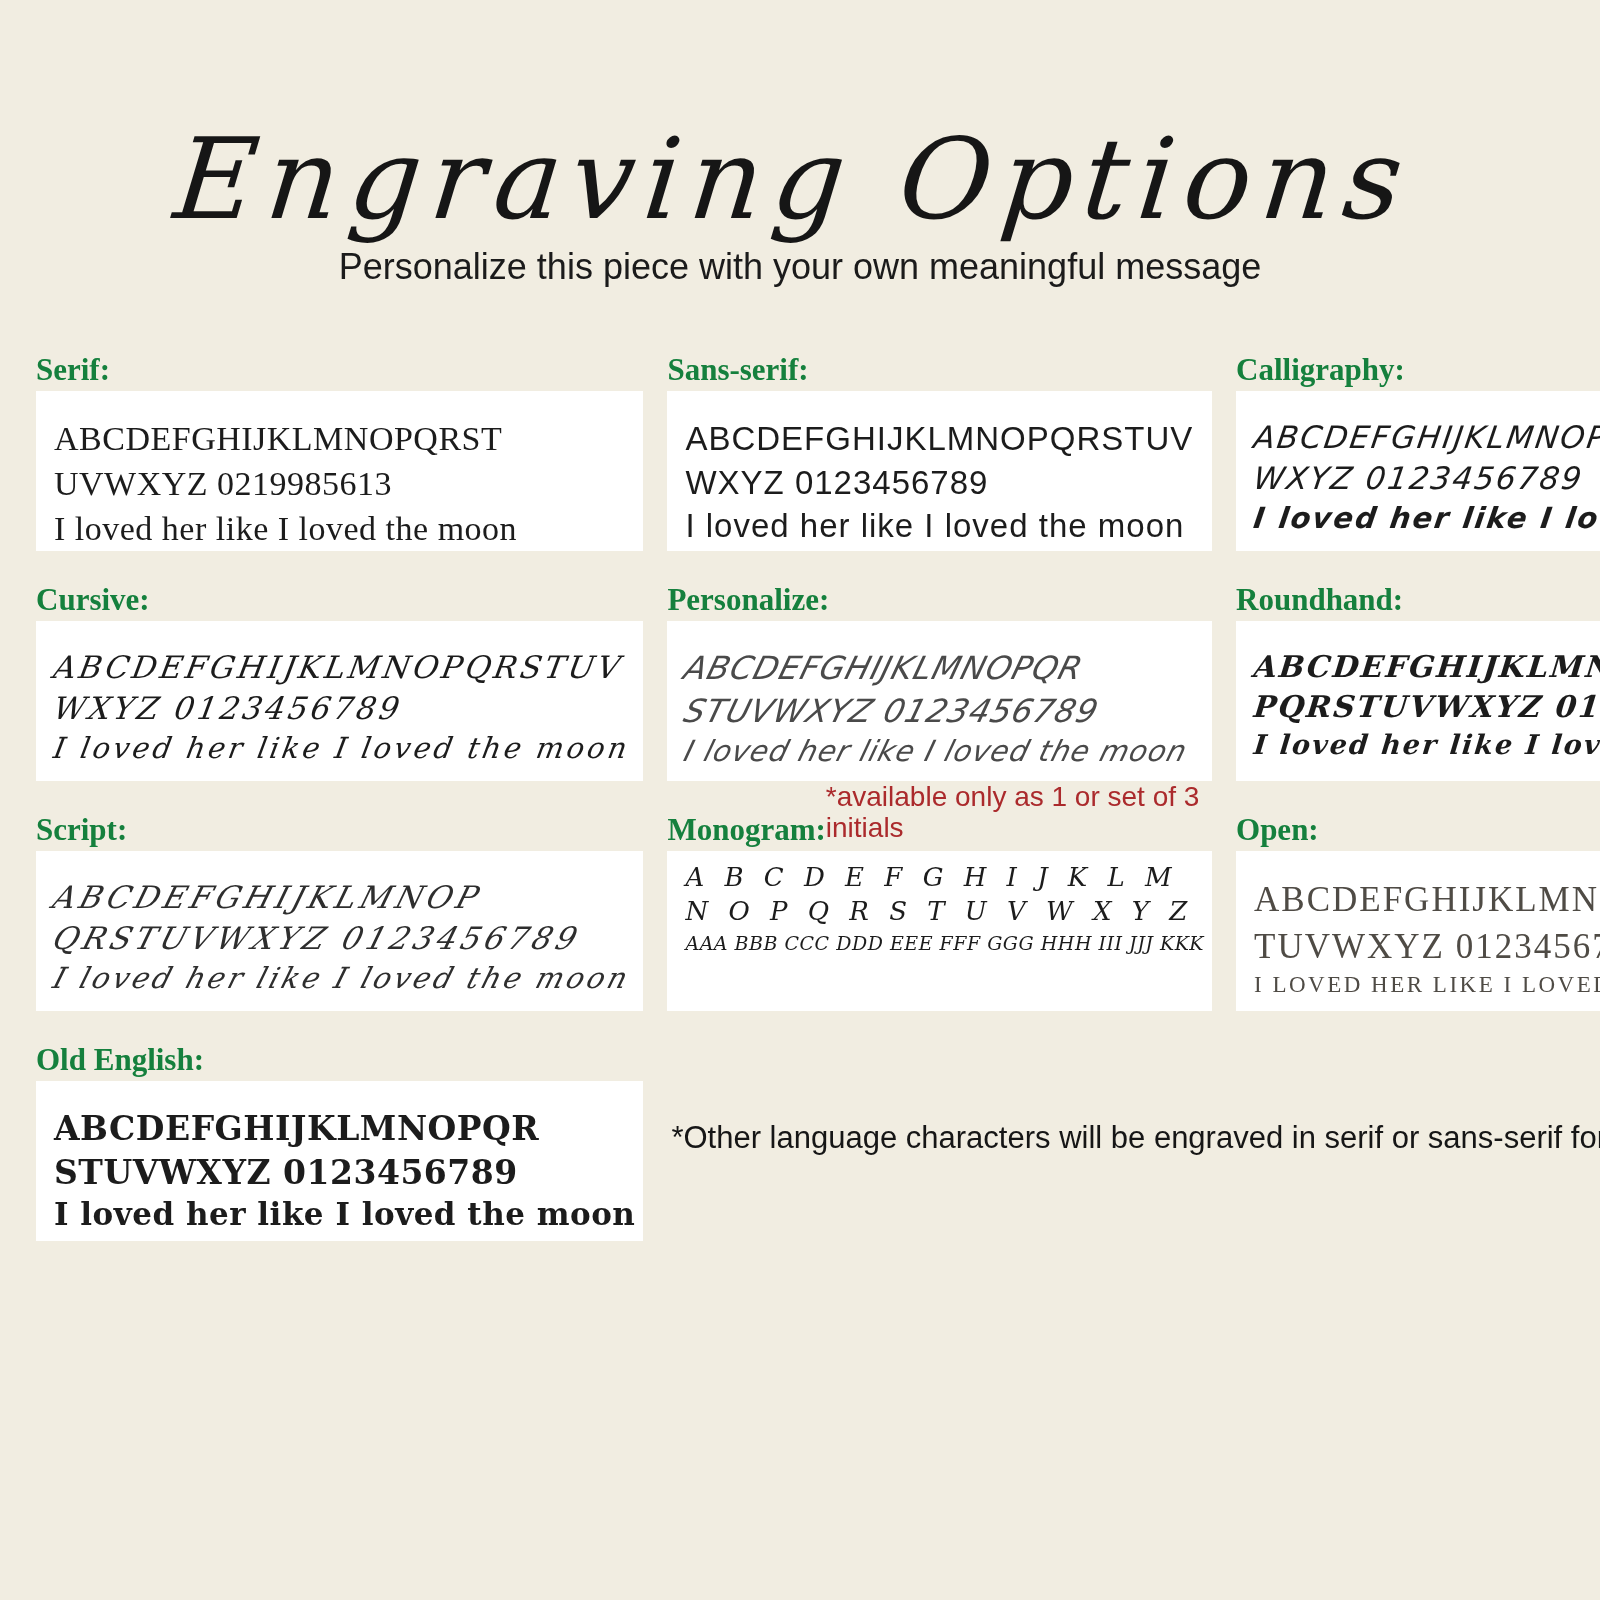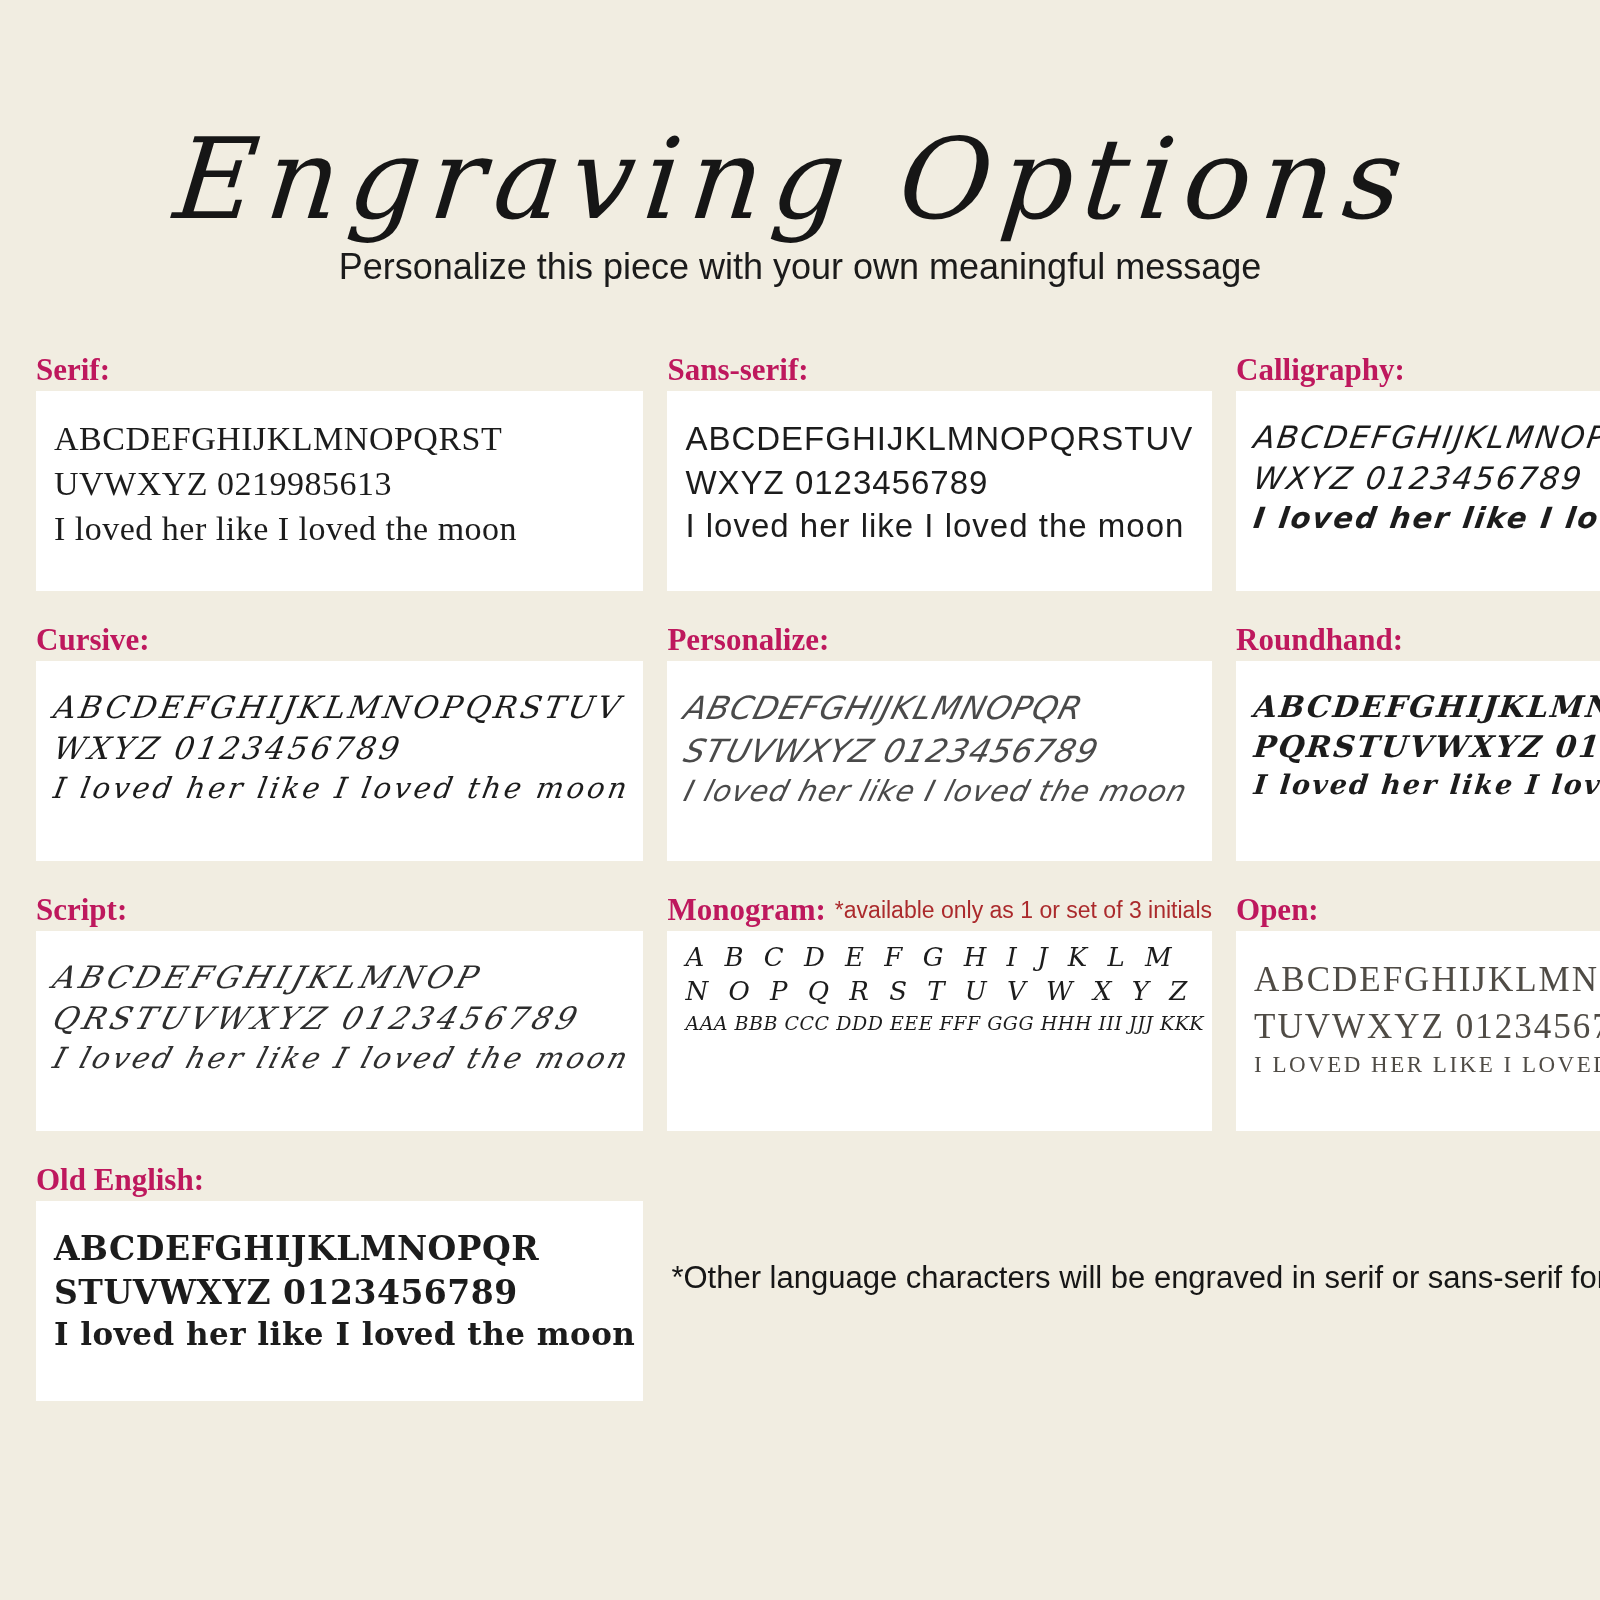--- a/index.html
+++ b/index.html
@@ -42,32 +42,32 @@
     display:flex;
     justify-content:space-between;
     align-items:flex-end;
     padding-bottom:6px;
     box-sizing:border-box;
   }
   .card-label{
     font-family:"Liberation Serif","DejaVu Serif",serif;
     font-weight:700;
     font-size:31px;
-    color:#be185d;
+    color:#15803d;
     line-height:1;
   }
   .card-note{
-    font-size:23px;
+    font-size:28px;
     color:#ab2a2c;
     line-height:1.1;
     padding-bottom:2px;
   }
   .box{
     background:#ffffff;
-    height:200px;
+    height:160px;
     box-sizing:border-box;
     padding:26px 8px 0 18px;
     overflow:hidden;
   }
   .ln{white-space:nowrap;line-height:1.32;}
 
   
   .sample-serif .ln{font-family:"Liberation Serif","DejaVu Serif",serif;font-size:34px;letter-spacing:0.5px;}
   .sample-sans-serif .ln{font-family:"Liberation Sans",sans-serif;font-size:33px;letter-spacing:1px;}
   .sample-handwritten .ln{font-family:"DejaVu Sans",sans-serif;font-style:italic;font-size:31px;letter-spacing:2px;transform:skewX(-8deg);transform-origin:left;}

